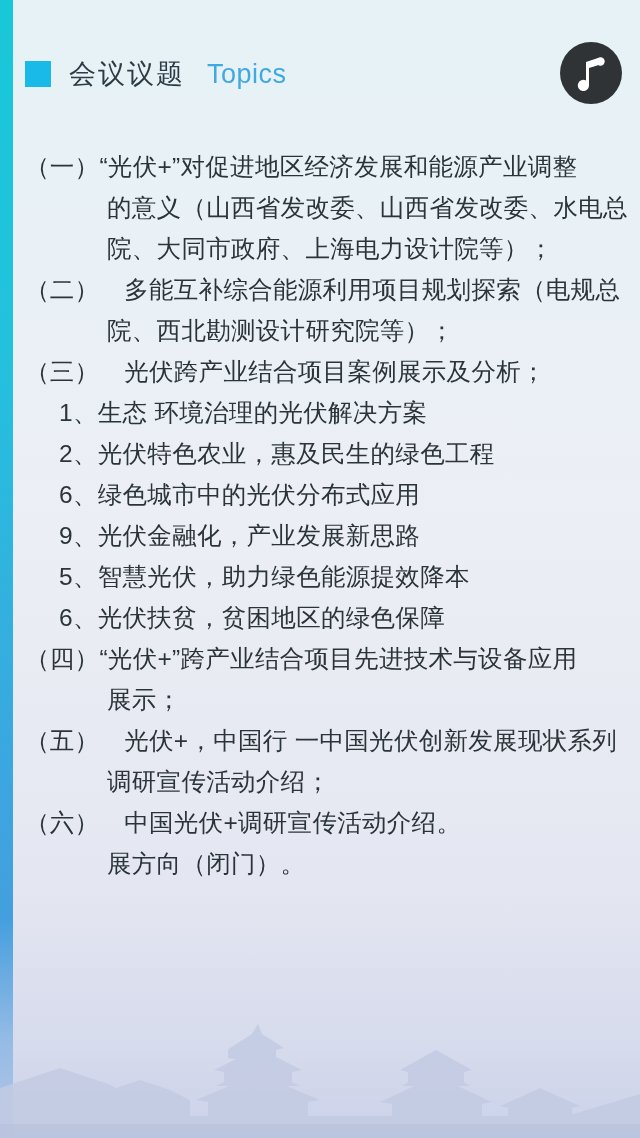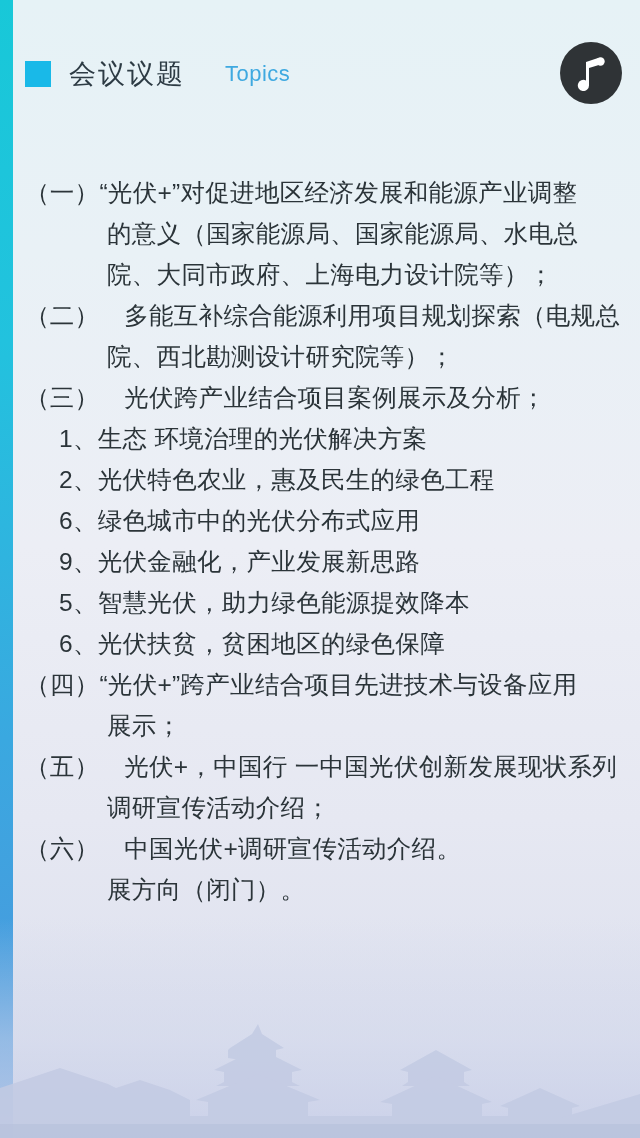--- a/index.html
+++ b/index.html
@@ -49,41 +49,41 @@
     flex: none;
   }
   .title-cn {
     font-size: 27px;
     color: #2d3b44;
     letter-spacing: 2px;
     font-weight: normal;
     white-space: nowrap;
   }
   .title-en {
-    font-size: 22px;
+    font-size: 27px;
     color: #3fa9e0;
-    margin-left: 40px;
+    margin-left: 22px;
     letter-spacing: 0.5px;
     white-space: nowrap;
   }
   .music-badge {
     position: absolute;
     right: 18px; top: 42px;
     width: 62px; height: 62px;
     border-radius: 50%;
     background: #2f3336;
     display: flex;
     align-items: center;
     justify-content: center;
   }
   .music-badge svg { display: block; }
   
   .content {
     position: absolute;
-    left: 13px; top: 172px;
+    left: 13px; top: 146px;
     width: 627px;
     padding: 0 16px 0 10px;
     box-sizing: border-box;
     color: #2b3439;
   }
   .line {
     font-size: 24.5px;
     line-height: 41px;
     white-space: pre;
     letter-spacing: 0.3px;
@@ -122,21 +122,21 @@
     <div class="music-badge">
       <svg width="34" height="36" viewBox="0 0 34 36" aria-hidden="true">
         <path d="M24 3 L12 7 L12 25.5 A5.6 5.6 0 1 0 15 30.2 L15 13 L24 10.2 Z" fill="#ffffff"></path>
         <circle cx="26.5" cy="6.5" r="4.2" fill="#ffffff"></circle>
       </svg>
     </div>
   </div>
 
   <div class="content">
     <div class="line lvl1">（一）“光伏+”对促进地区经济发展和能源产业调整</div>
-    <div class="line lvl1-cont">的意义（国家能源局、国家能源局、水电总</div>
+    <div class="line lvl1-cont">的意义（山西省发改委、山西省发改委、水电总</div>
     <div class="line lvl1-cont">院、大同市政府、上海电力设计院等）；</div>
     <div class="line lvl1">（二）　多能互补综合能源利用项目规划探索（电规总</div>
     <div class="line lvl1-cont">院、西北勘测设计研究院等）；</div>
     <div class="line lvl1">（三）　光伏跨产业结合项目案例展示及分析；</div>
     <div class="line lvl2">1、生态 环境治理的光伏解决方案</div>
     <div class="line lvl2">2、光伏特色农业，惠及民生的绿色工程</div>
     <div class="line lvl2">6、绿色城市中的光伏分布式应用</div>
     <div class="line lvl2">9、光伏金融化，产业发展新思路</div>
     <div class="line lvl2">5、智慧光伏，助力绿色能源提效降本</div>
     <div class="line lvl2">6、光伏扶贫，贫困地区的绿色保障</div>

